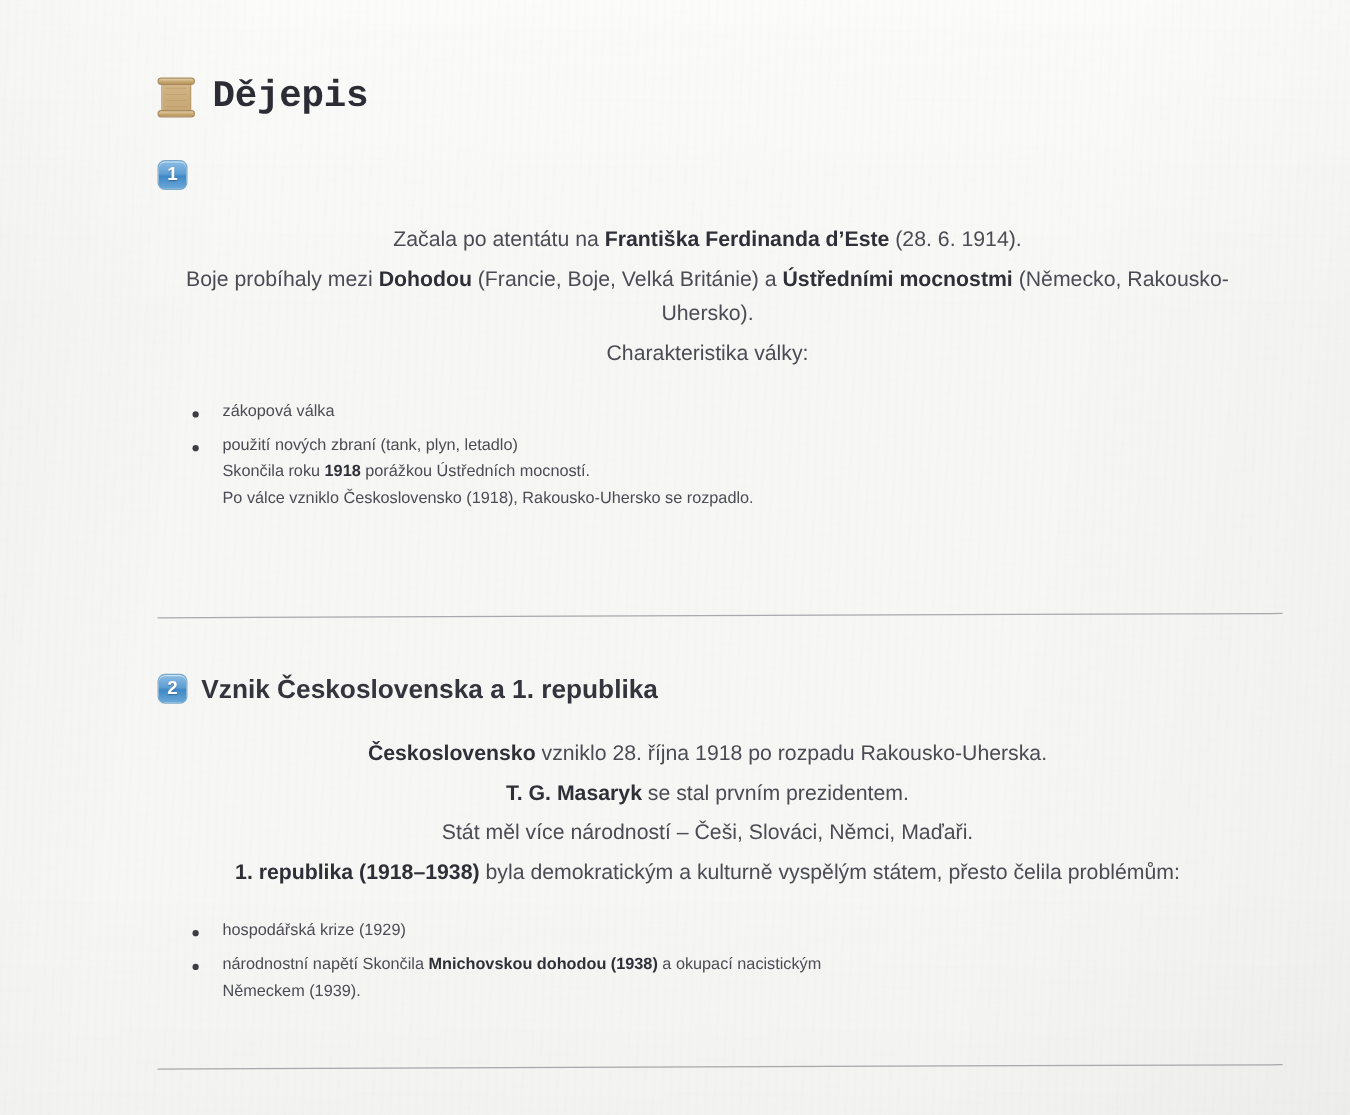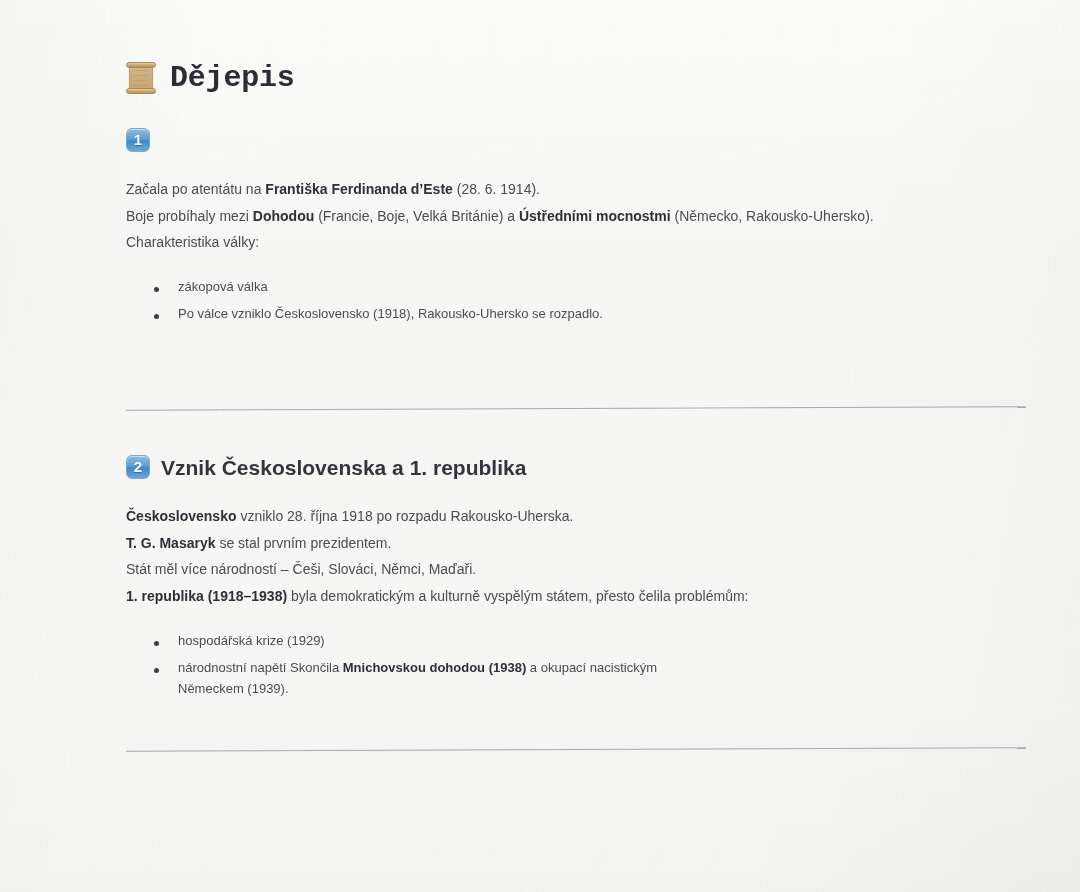--- a/index.html
+++ b/index.html
@@ -120,25 +120,26 @@
     font-size: 15px;
     font-weight: bold;
     line-height: 22px;
     text-align: center;
     box-sizing: border-box;
     text-shadow: 0 1px 1px rgba(0,0,0,.30);
   }
 
   
   .para {
-    font-size: 14px;
+    font-size: 17px;
     line-height: 1.62;
     color: #4b4b54;
     margin: 0 0 4px 0;
     max-width: 880px;
+    text-align: center;
   }
   .para b, .bullets b, .bullets strong, .para strong {
     color: #2f2f38;
     font-weight: bold;
   }
 
   .bullets {
     list-style: none;
     margin: 22px 0 0 0;
     padding: 0 0 0 52px;
@@ -204,20 +205,22 @@
           <p class="para"><span>Začala po atentátu na </span><b>Františka Ferdinanda d’Este</b><span> (28. 6. 1914).</span></p>
           <p class="para"><span>Boje probíhaly mezi </span><b>Dohodou</b><span> (Francie, Boje, Velká Británie) a </span><b>Ústředními mocnostmi</b><span> (Německo, Rakousko-Uhersko).</span></p>
           <p class="para"><span>Charakteristika války:</span></p>
         </div>
 
       <ul class="bullets">
           <li>
             <span class="sub-line"><span>zákopová válka</span></span>
           </li>
           <li>
+            <span class="sub-line"><span>použití nových zbraní (tank, plyn, letadlo)</span></span>
+            <span class="sub-line"><span>Skončila roku </span><b>1918</b><span> porážkou Ústředních mocností.</span></span>
             <span class="sub-line"><span>Po válce vzniklo Československo (1918), Rakousko-Uhersko se rozpadlo.</span></span>
           </li>
         </ul>
     </div>
 
     <div class="spacer-a"></div>
     <div class="divider"></div>
     <div class="spacer-b"></div>
 
     <div>

